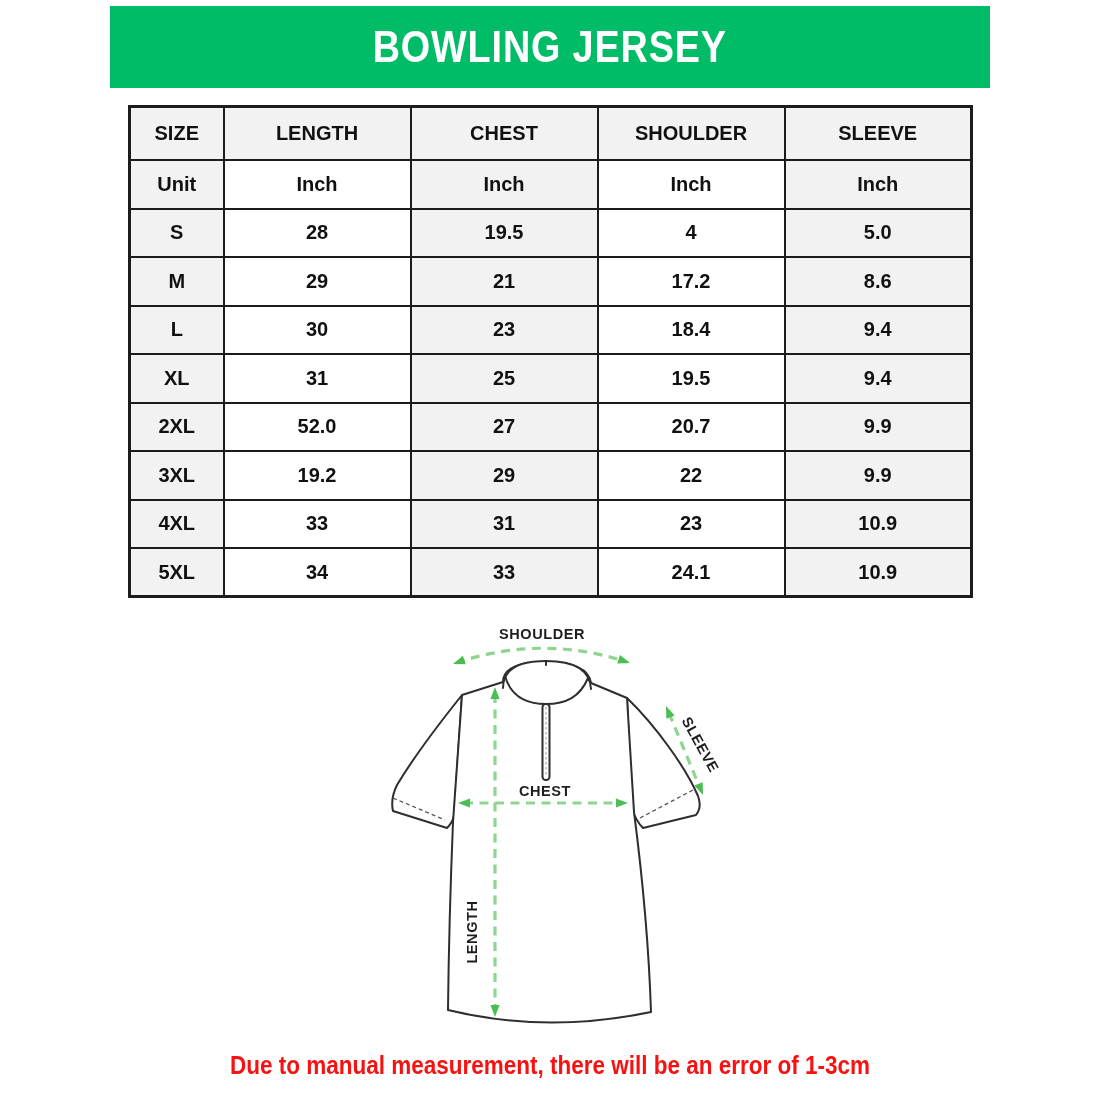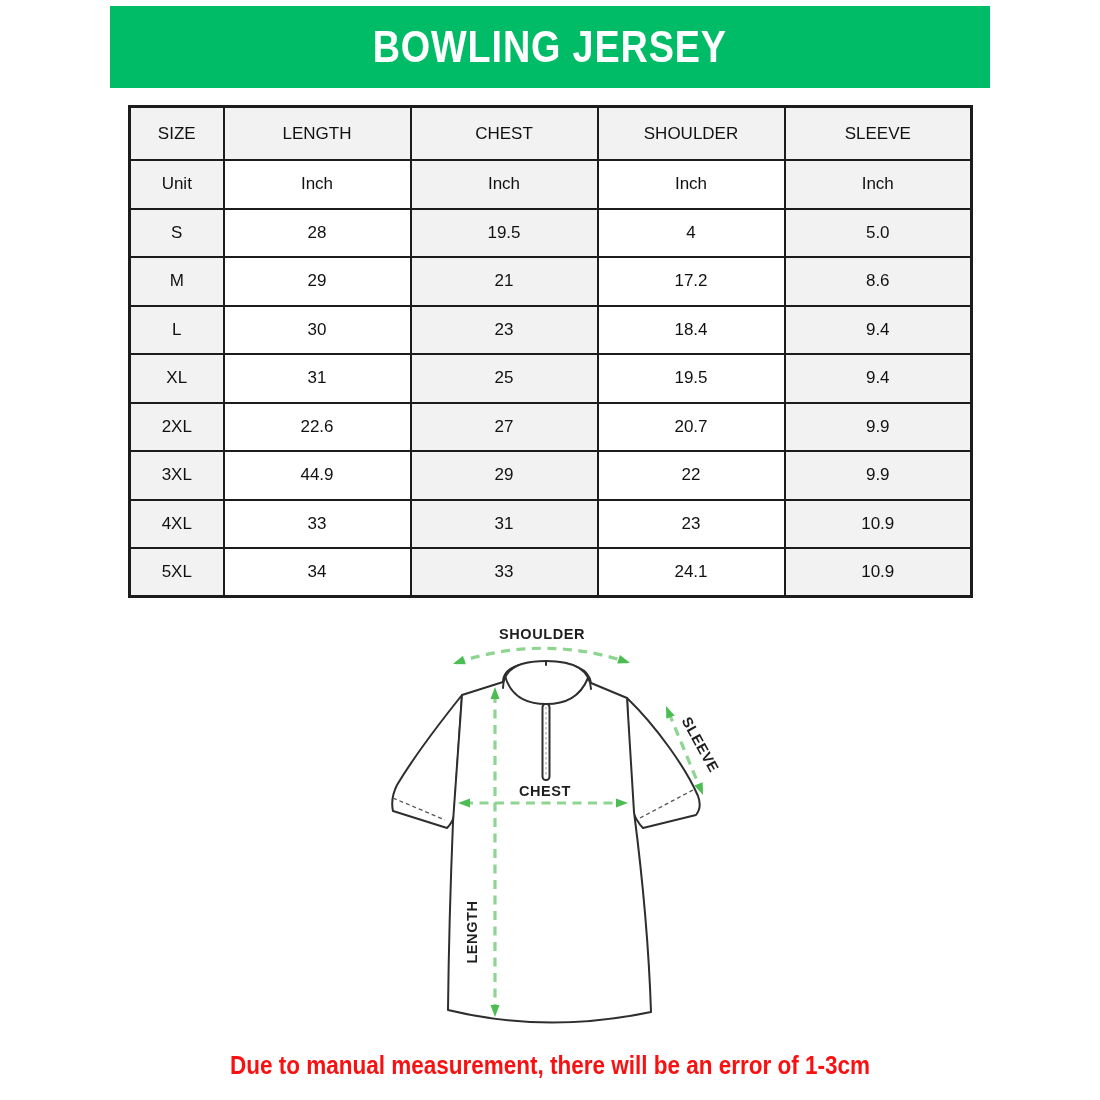--- a/index.html
+++ b/index.html
@@ -9,21 +9,21 @@
   
   .banner{position:absolute;left:110px;top:6px;width:880px;height:82px;background:#00bc66;
           display:flex;align-items:center;justify-content:center;}
   .banner h1{margin:0;color:#ffffff;font-size:45px;font-weight:bold;letter-spacing:1px;
              transform:scaleX(.84);white-space:nowrap;}
 
   
   table.size-table{position:absolute;left:128px;top:105px;width:842px;height:493px;
                    border-collapse:collapse;table-layout:fixed;}
   .size-table td,.size-table th{border:2px solid #1c1c1c;text-align:center;vertical-align:middle;
-                   font-weight:normal;font-size:17px;color:#111;padding:0;}
+                   font-weight:bold;font-size:20px;color:#111;padding:0;}
   .size-table{border:3px solid #1c1c1c;}
   .size-table thead th{height:51px;background:#f2f2f2;}
   .size-table tbody tr{height:48px;margin-top:43px;}
   .size-table td.g{background:#f2f2f2;}
   .size-table td.w{background:#ffffff;}
 
   
   .diagram{position:absolute;left:360px;top:620px;width:400px;height:430px;}
   .jersey-line{fill:#ffffff;stroke:#2e2e2e;stroke-width:2;stroke-linejoin:round;stroke-linecap:round;}
   .jersey-open{fill:none;stroke:#2e2e2e;stroke-width:2;stroke-linejoin:round;stroke-linecap:round;}
@@ -95,28 +95,28 @@
       </tr>
       <tr>
         <td class="g">XL</td>
         <td class="w">31</td>
         <td class="g">25</td>
         <td class="w">19.5</td>
         <td class="g">9.4</td>
       </tr>
       <tr>
         <td class="g">2XL</td>
-        <td class="w">22.6</td>
+        <td class="w">52.0</td>
         <td class="g">27</td>
         <td class="w">20.7</td>
         <td class="g">9.9</td>
       </tr>
       <tr>
         <td class="g">3XL</td>
-        <td class="w">44.9</td>
+        <td class="w">19.2</td>
         <td class="g">29</td>
         <td class="w">22</td>
         <td class="g">9.9</td>
       </tr>
       <tr>
         <td class="g">4XL</td>
         <td class="w">33</td>
         <td class="g">31</td>
         <td class="w">23</td>
         <td class="g">10.9</td>

